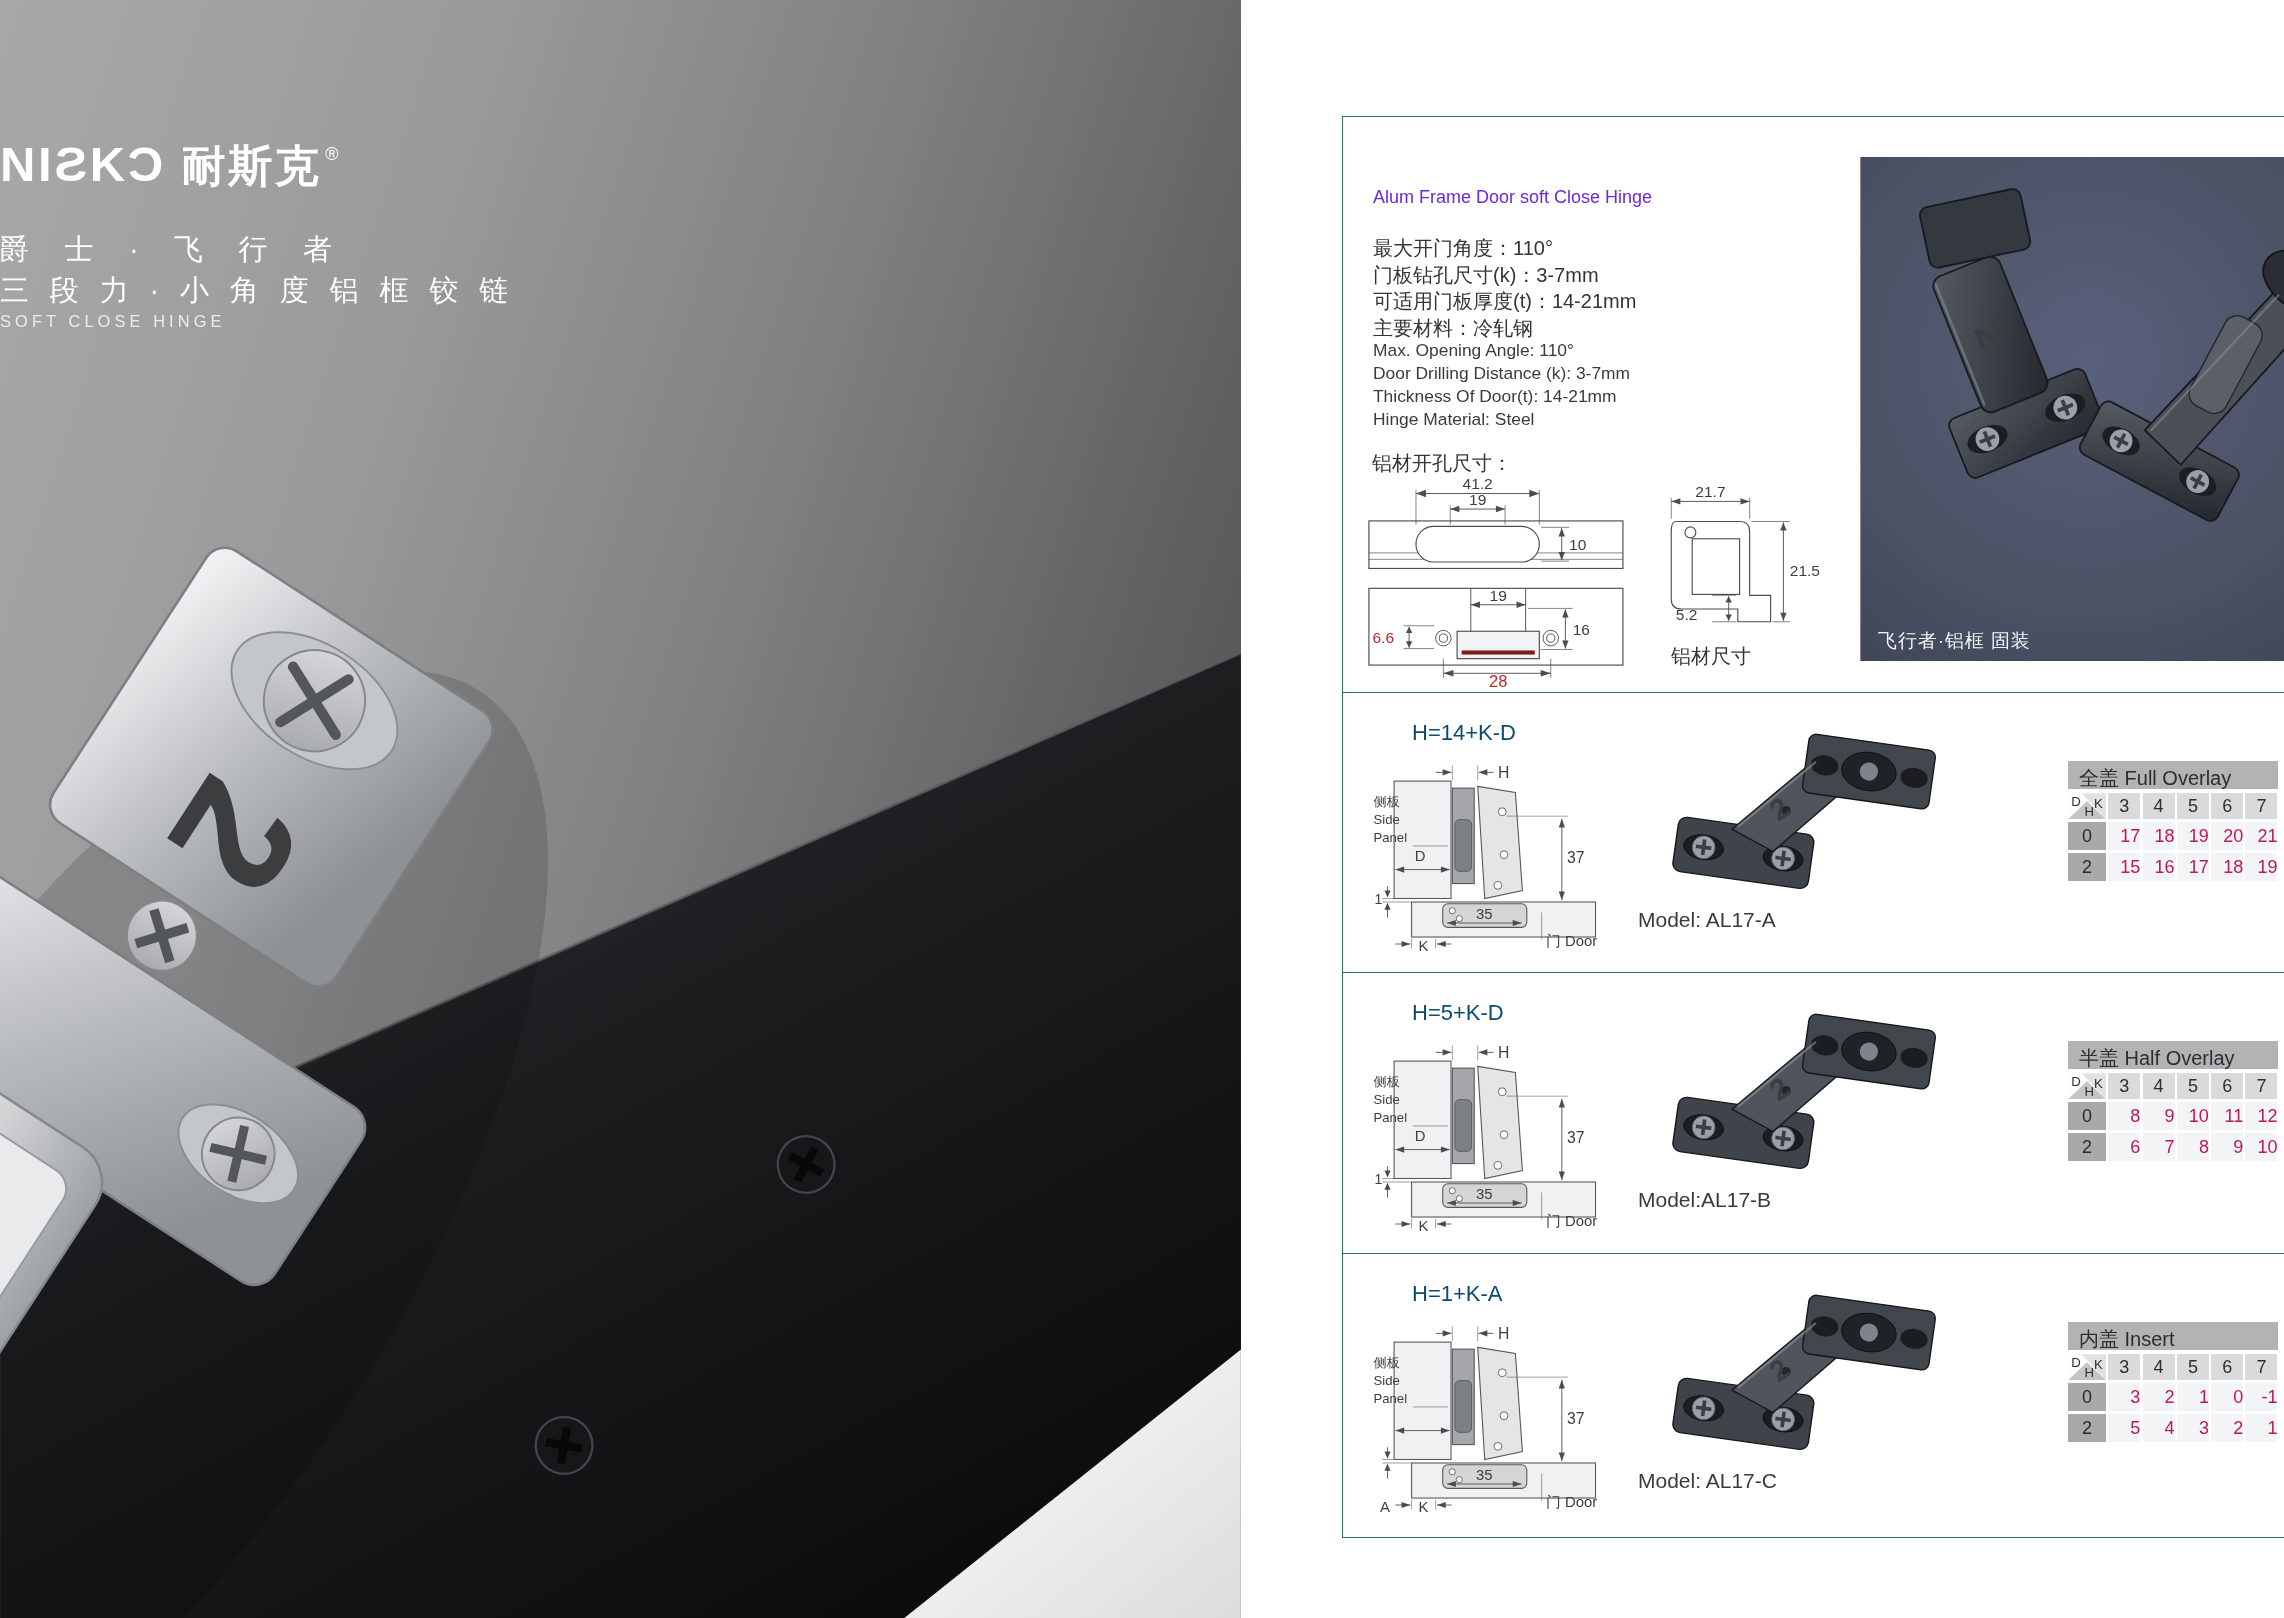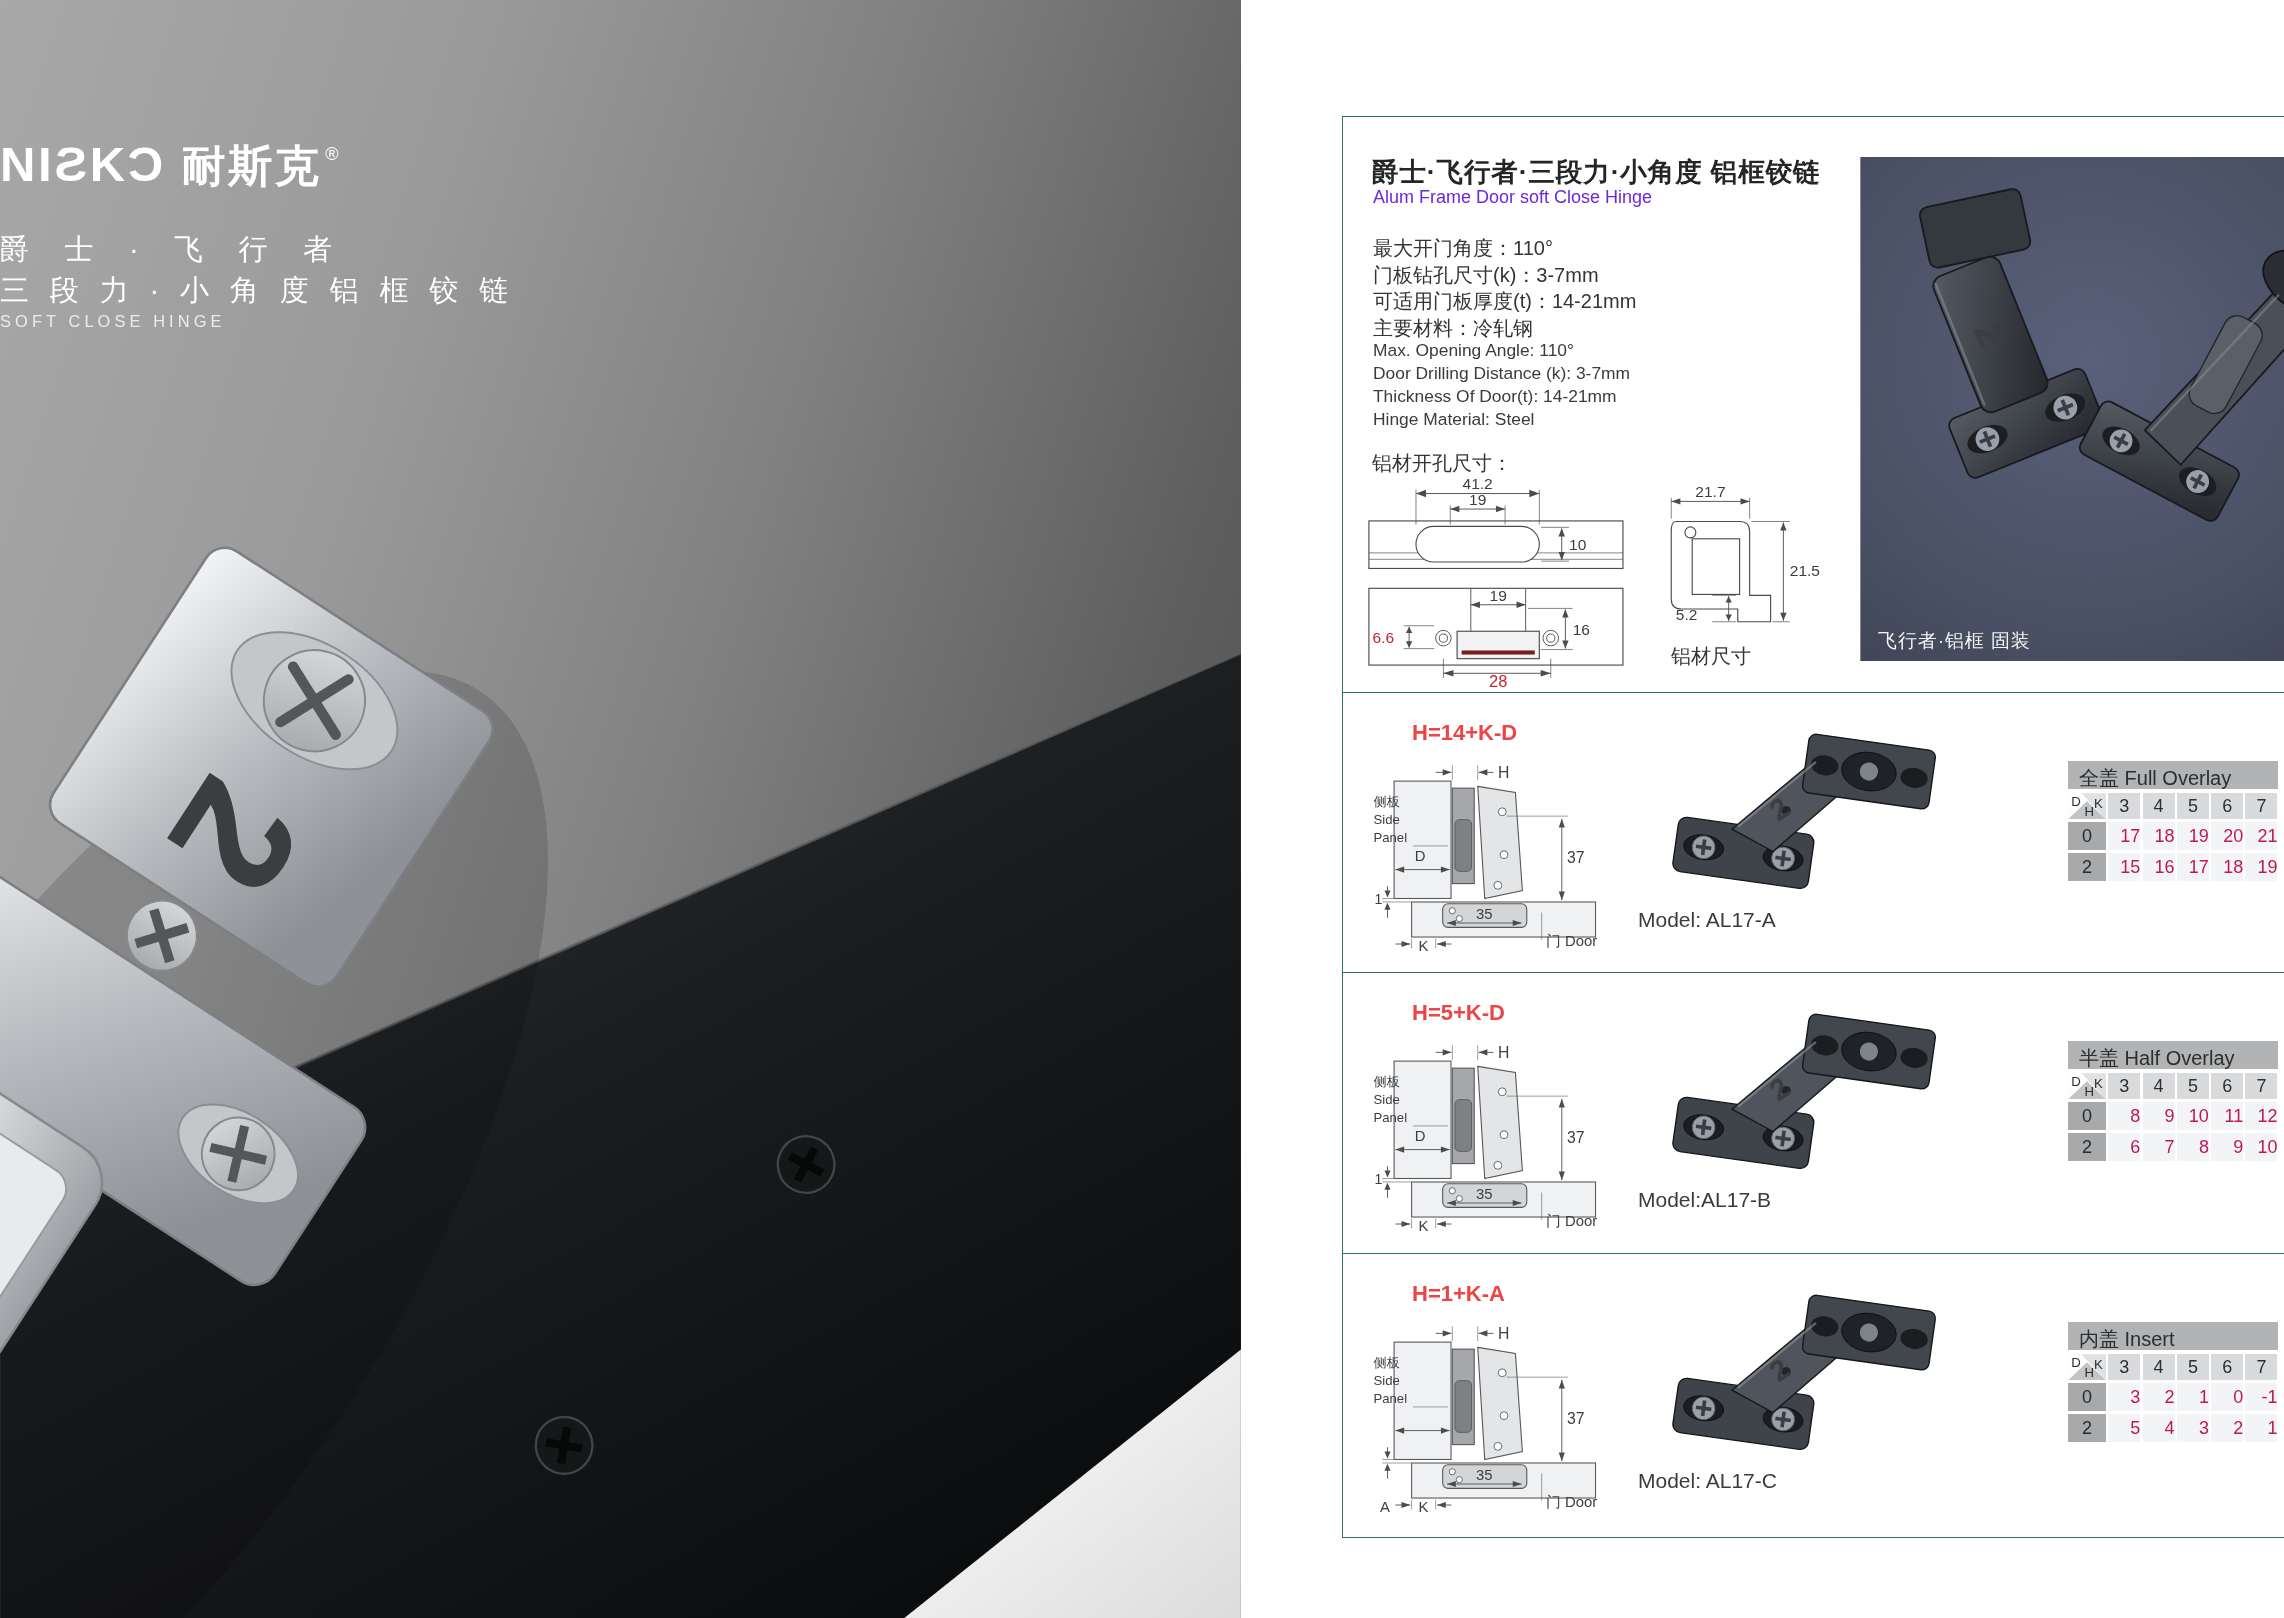--- a/index.html
+++ b/index.html
@@ -38,21 +38,21 @@
   #drawC{left:296px;top:368px;width:183px;height:155px}
   #profile-caption{left:328px;top:526px;font-size:20px;color:#333436}
   #product-photo{left:517px;top:40px;width:512px;height:504px}
   #photo-caption{left:535px;top:511px;font-size:19px;color:#f3f4f6;letter-spacing:0.9px}
 
   .section-row{left:0;width:1044px}
   #section-0{top:576px;height:278px}
   #section-1{top:856px;height:280px}
   #section-2{top:1137px;height:283px}
 
-  .formula{left:69px;top:27px;font-size:22px;color:#ef4444;font-weight:700}
+  .formula{left:69px;top:27px;font-size:22px;color:#0c4a6e;font-weight:400}
   .diag{left:27px;top:53px;width:254px;height:206px}
   .render{left:320px;top:12.8px;width:283px;height:196px}
   .model{left:295px;top:215px;font-size:21px;color:#3a3b3d}
 
   .spec-table{left:725px;top:68px;width:210px}
   .t-title{height:28px;background:#b1b3b5;font-size:20px;line-height:34px;padding-left:11px;color:#2c2d2e}
   .t-grid{margin-top:3.7px;display:grid;grid-template-columns:38px repeat(5,32px);gap:2.7px 2.3px}
   .t-corner{position:relative;height:26.5px;background:#fdfdfd;overflow:hidden}
   .t-corner svg{position:absolute;left:0;top:0;width:38px;height:26.5px}
   .t-corner span{position:absolute;font-size:13.2px;color:#2d2e30}
@@ -169,21 +169,20 @@
     </div>
     <div id="lp-title1" class="abs lp-center">爵 士 · 飞 行 者</div>
     <div id="lp-title2" class="abs lp-center">三 段 力 · 小 角 度 铝 框 铰 链</div>
     <div id="lp-sub" class="abs lp-center">SOFT CLOSE HINGE</div>
   </div>
 
   <div id="right-page" class="abs">
     <div id="panel" class="abs">
 
       <div id="overview" class="abs">
-        <div id="hdr-cn" class="abs">爵士·飞行者·三段力·小角度 铝框铰链</div>
         <div id="hdr-en" class="abs">Alum Frame Door soft Close Hinge</div>
 
         <div id="specs-cn" class="abs spec-block">
           <div>最大开门角度：110°</div>
           <div>门板钻孔尺寸(k)：3-7mm</div>
           <div>可适用门板厚度(t)：14-21mm</div>
           <div>主要材料：冷轧钢</div>
         </div>
         <div id="specs-en" class="abs spec-block">
           <div>Max. Opening Angle: 110°</div>

